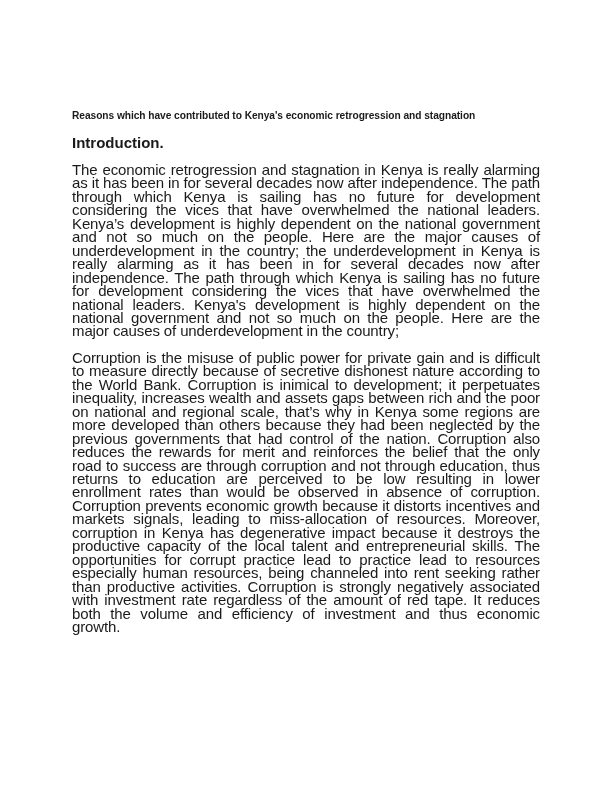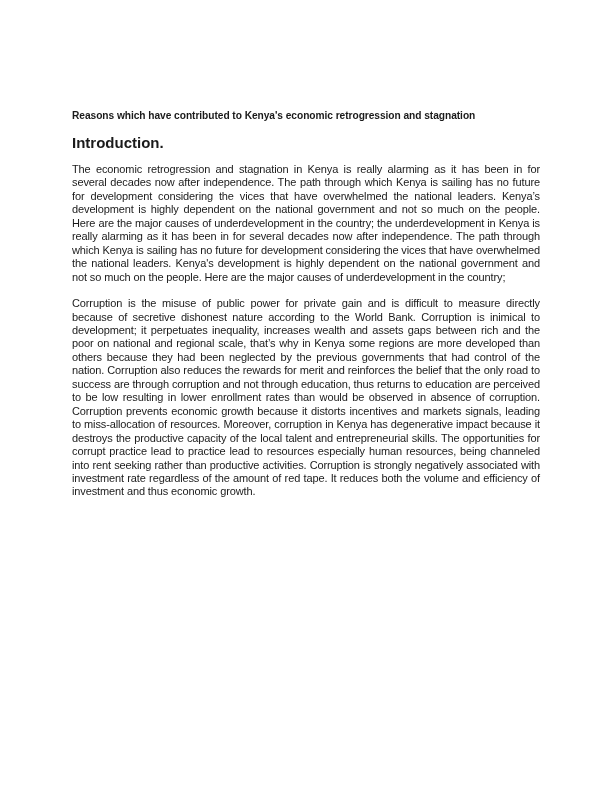--- a/index.html
+++ b/index.html
@@ -29,21 +29,21 @@
       letter-spacing: -0.05px;
       white-space: nowrap;
     }
     .heading {
       font-weight: bold;
       font-size: 15px;
       line-height: 13px;
       margin: 0 0 14px 0;
     }
     .para {
-      font-size: 11px;
+      font-size: 15px;
       line-height: 13.45px;
       text-align: justify;
       margin: 12px 0 13px 0;
       letter-spacing: -0.12px;
     }
   </style>
 </head>
 <body>
 
 <div class="page">

